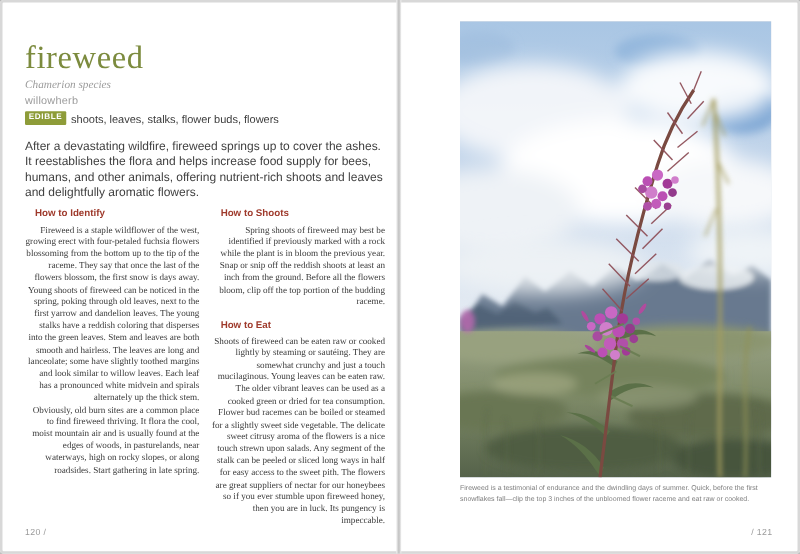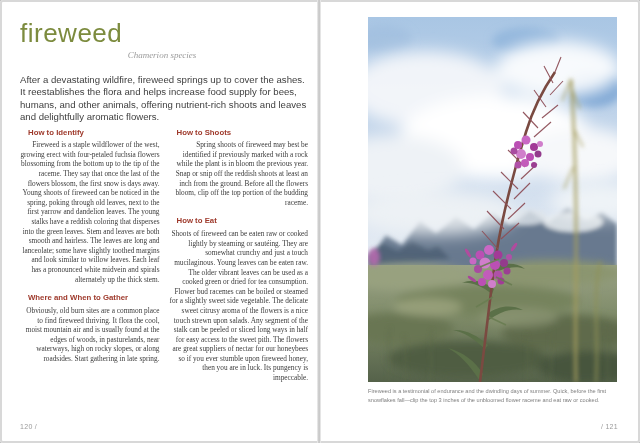--- a/index.html
+++ b/index.html
@@ -4,23 +4,23 @@
 <style>
   html,body{margin:0;padding:0;background:#b9b9b9;}
   .spread{position:relative;width:640px;height:443px;background:#ffffff;overflow:hidden;
           border-radius:3px;outline:2px solid #d8d8d8;outline-offset:-2px;
           font-family:"Liberation Sans",sans-serif;}
   .spine{position:absolute;left:317px;top:0;width:4px;height:443px;
          background:linear-gradient(to right,#f1f1f1,#c7c7c7 45%,#c7c7c7 60%,#f3f3f3);}
   
   .page-left{position:absolute;left:0;top:0;width:318px;height:443px;
              padding:16px 14px 0 20px;box-sizing:border-box;}
-  .title{font-family:Liberation Sans, sans-serif;font-weight:400;font-size:26px;line-height:1.05;
-         color:#7c8b3e;margin:4px 0 3px 0;letter-spacing:.5px;}
-  .species{font-family:"Liberation Serif",serif;font-style:italic;font-size:9px;line-height:1.25;color:#9b9b9b;text-align:center;}
+  .title{font-family:Liberation Serif, serif;font-weight:400;font-size:26px;line-height:1.05;
+         color:#7c8b3e;margin:16px 0 3px 0;letter-spacing:.5px;}
+  .species{font-family:"Liberation Serif",serif;font-style:italic;font-size:9px;line-height:1.25;color:#9b9b9b;}
   .common{font-size:8.7px;line-height:1.25;color:#9b9b9b;margin-top:1px;letter-spacing:.2px;}
   .edible-row{margin-top:4px;display:flex;align-items:center;gap:4px;}
   .badge{background:#8e9c39;color:#fff;font-weight:700;font-size:6.5px;line-height:1;
          padding:2px 3px;letter-spacing:.5px;border-radius:1px;}
   .parts{font-size:8.8px;color:#3c3c3c;}
   .intro{margin:12px 0 4px 0;font-size:9.6px;line-height:12.5px;color:#3f3f3f;width:288px;}
   .cols{display:flex;gap:9px;margin-top:4px;width:288px;}
   .col{flex:1;min-width:0;}
   .sec-h{font-weight:700;font-size:7.8px;line-height:1.25;color:#9e392b;
          margin:9px 0 3px 0;padding-left:8px;}
@@ -38,27 +38,31 @@
            font-size:5.6px;line-height:1.55;color:#7f7f7f;}
 </style>
 </head>
 <body>
 
 <div class="spread">
 
   <div class="page-left">
     <h1 class="title">fireweed</h1>
     <div class="species">Chamerion species</div>
+    <div class="common">willowherb</div>
+    <div class="edible-row">
+      <span class="badge">EDIBLE</span>
+      <span class="parts">shoots, leaves, stalks, flower buds, flowers</span>
+    </div>
     <p class="intro">After a devastating wildfire, fireweed springs up to cover the ashes. It reestablishes the flora and helps increase food supply for bees, humans, and other animals, offering nutrient-rich shoots and leaves and delightfully aromatic flowers.</p>
 
     <div class="cols">
       <div class="col">
         <h3 class="sec-h first">How to Identify</h3>
         <p class="sec-b">Fireweed is a staple wildflower of the west, growing erect with four-petaled fuchsia flowers blossoming from the bottom up to the tip of the raceme. They say that once the last of the flowers blossom, the first snow is days away. Young shoots of fireweed can be noticed in the spring, poking through old leaves, next to the first yarrow and dandelion leaves. The young stalks have a reddish coloring that disperses into the green leaves. Stem and leaves are both smooth and hairless. The leaves are long and lanceolate; some have slightly toothed margins and look similar to willow leaves. Each leaf has a pronounced white midvein and spirals alternately up the thick stem.</p>
-        <h3 class="sec-h">Where and When to Gather</h3>
         <p class="sec-b">Obviously, old burn sites are a common place to find fireweed thriving. It flora the cool, moist mountain air and is usually found at the edges of woods, in pasturelands, near waterways, high on rocky slopes, or along roadsides. Start gathering in late spring.</p>
       </div>
       <div class="col">
         <h3 class="sec-h first">How to Shoots</h3>
         <p class="sec-b">Spring shoots of fireweed may best be identified if previously marked with a rock while the plant is in bloom the previous year. Snap or snip off the reddish shoots at least an inch from the ground. Before all the flowers bloom, clip off the top portion of the budding raceme.</p>
         <h3 class="sec-h">How to Eat</h3>
         <p class="sec-b">Shoots of fireweed can be eaten raw or cooked lightly by steaming or sautéing. They are somewhat crunchy and just a touch mucilaginous. Young leaves can be eaten raw. The older vibrant leaves can be used as a cooked green or dried for tea consumption. Flower bud racemes can be boiled or steamed for a slightly sweet side vegetable. The delicate sweet citrusy aroma of the flowers is a nice touch strewn upon salads. Any segment of the stalk can be peeled or sliced long ways in half for easy access to the sweet pith. The flowers are great suppliers of nectar for our honeybees so if you ever stumble upon fireweed honey, then you are in luck. Its pungency is impeccable.</p>
       </div>
     </div>
 

